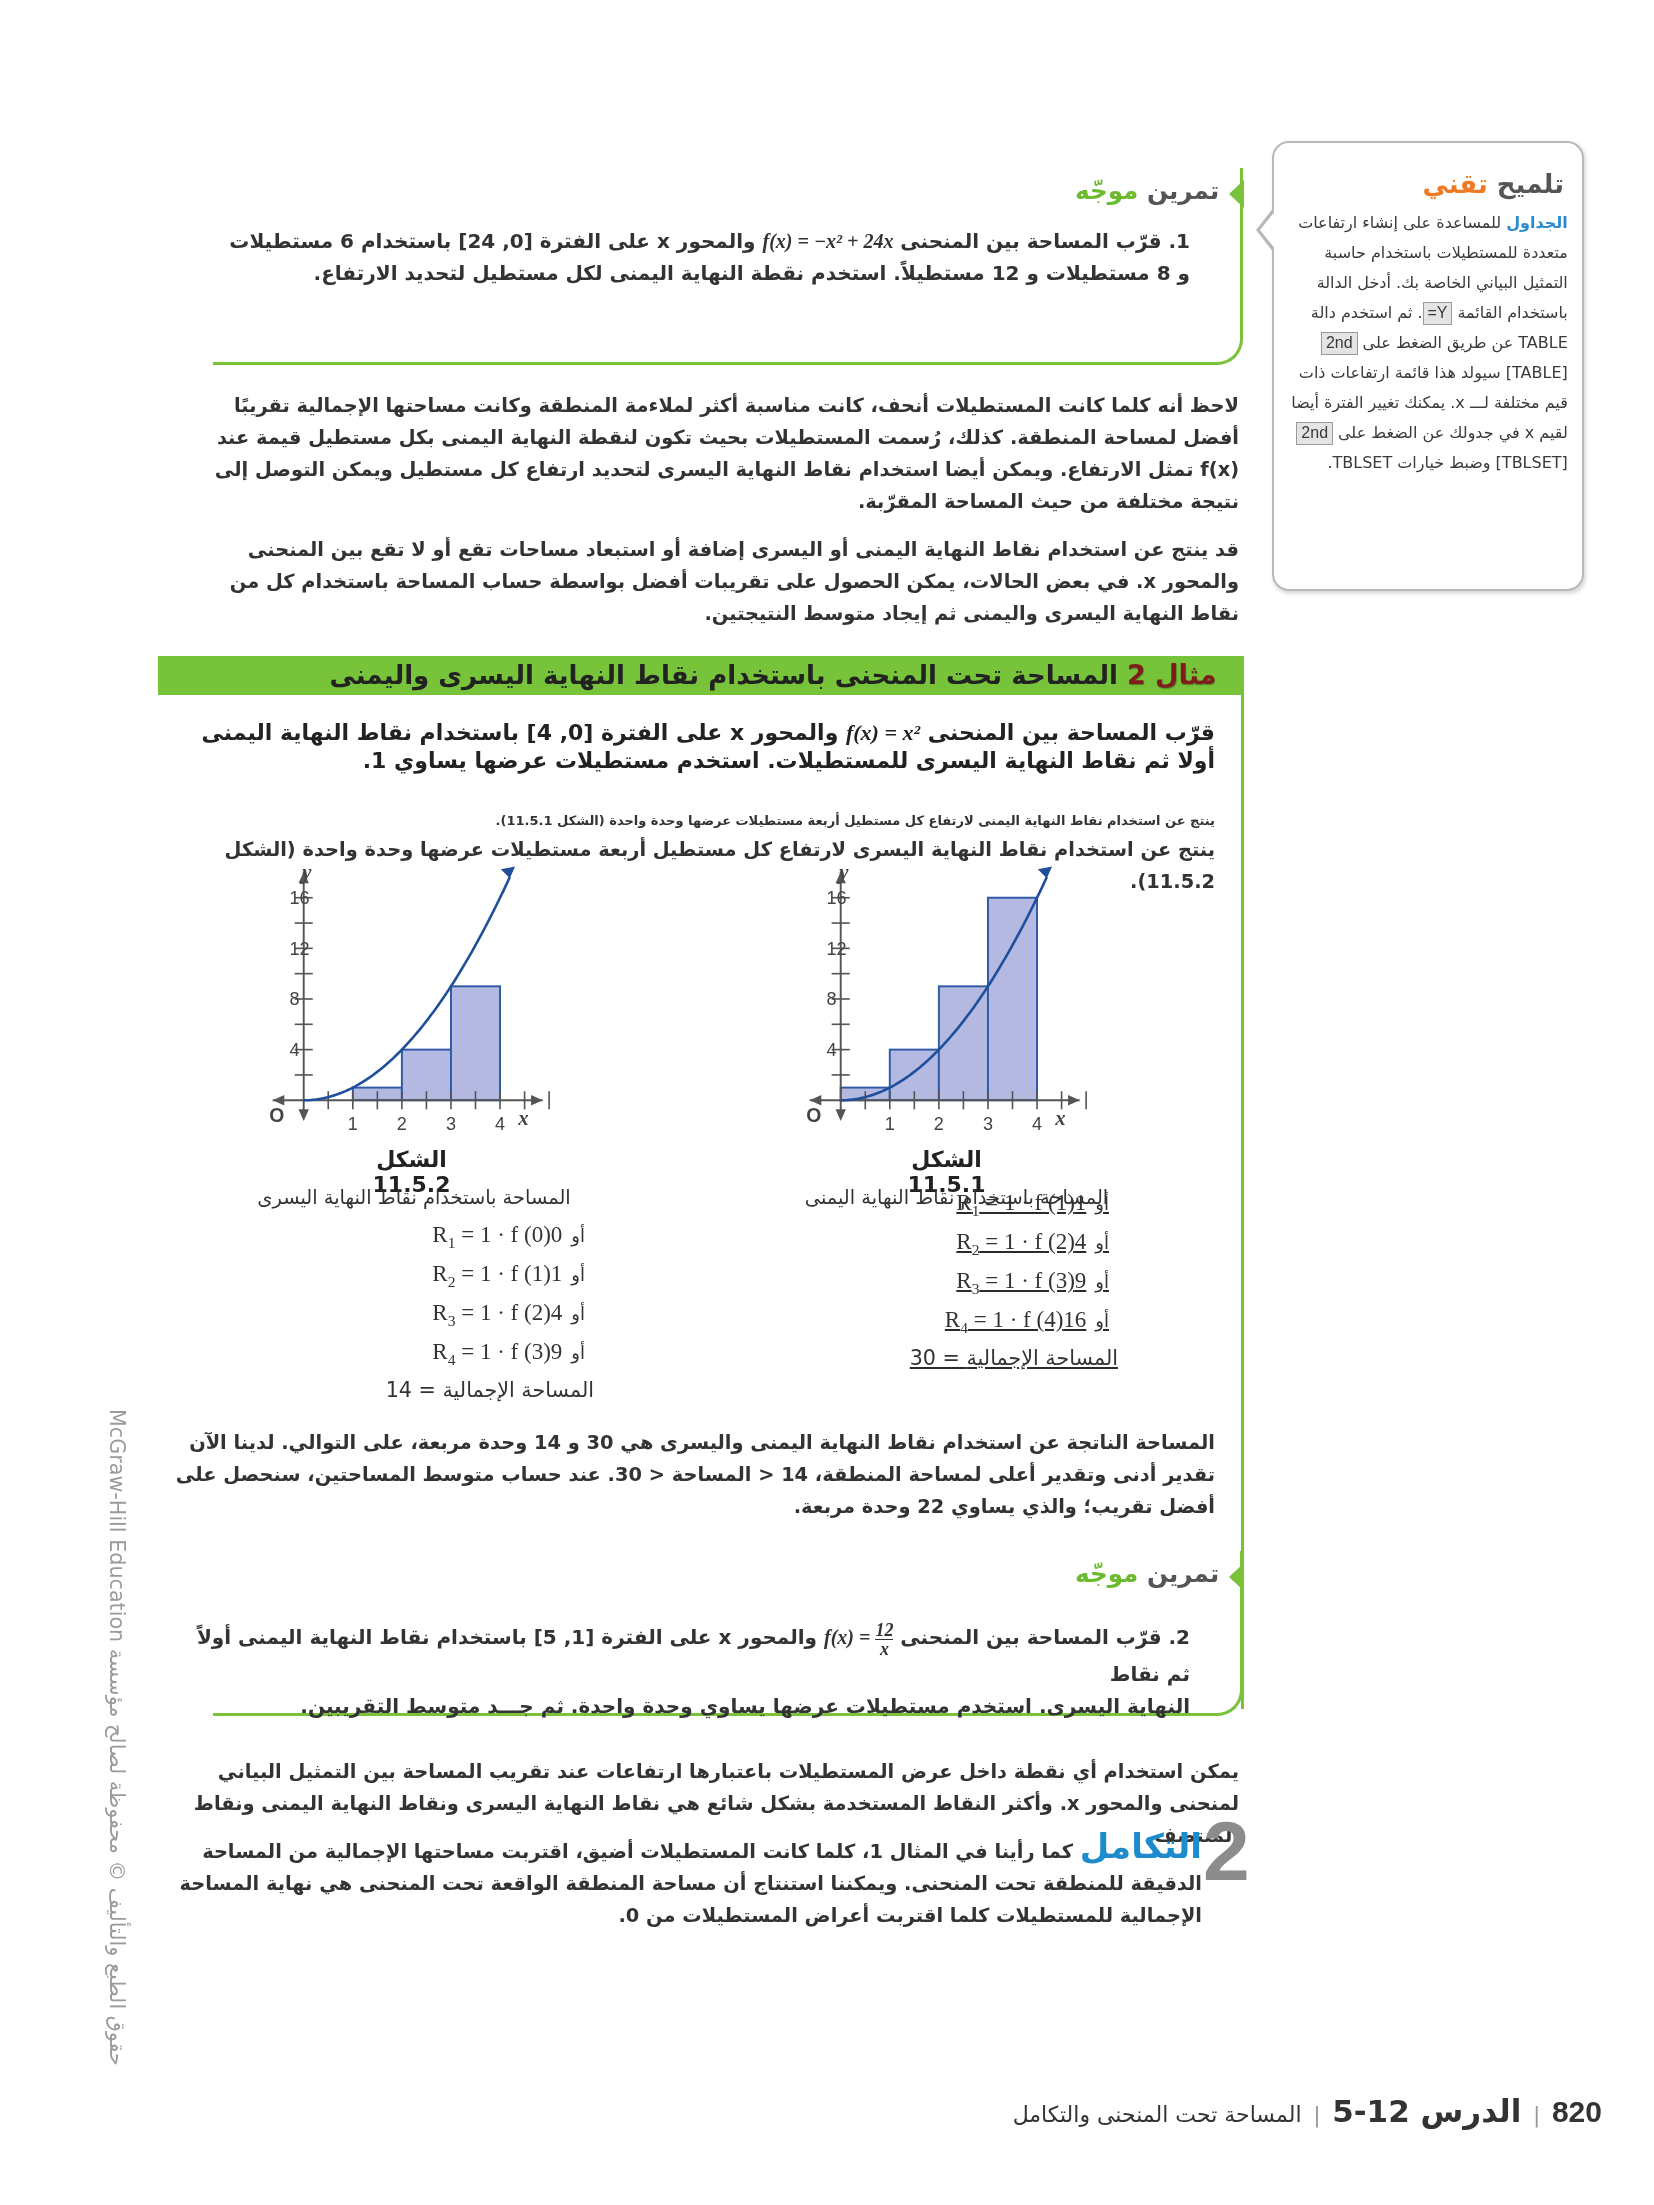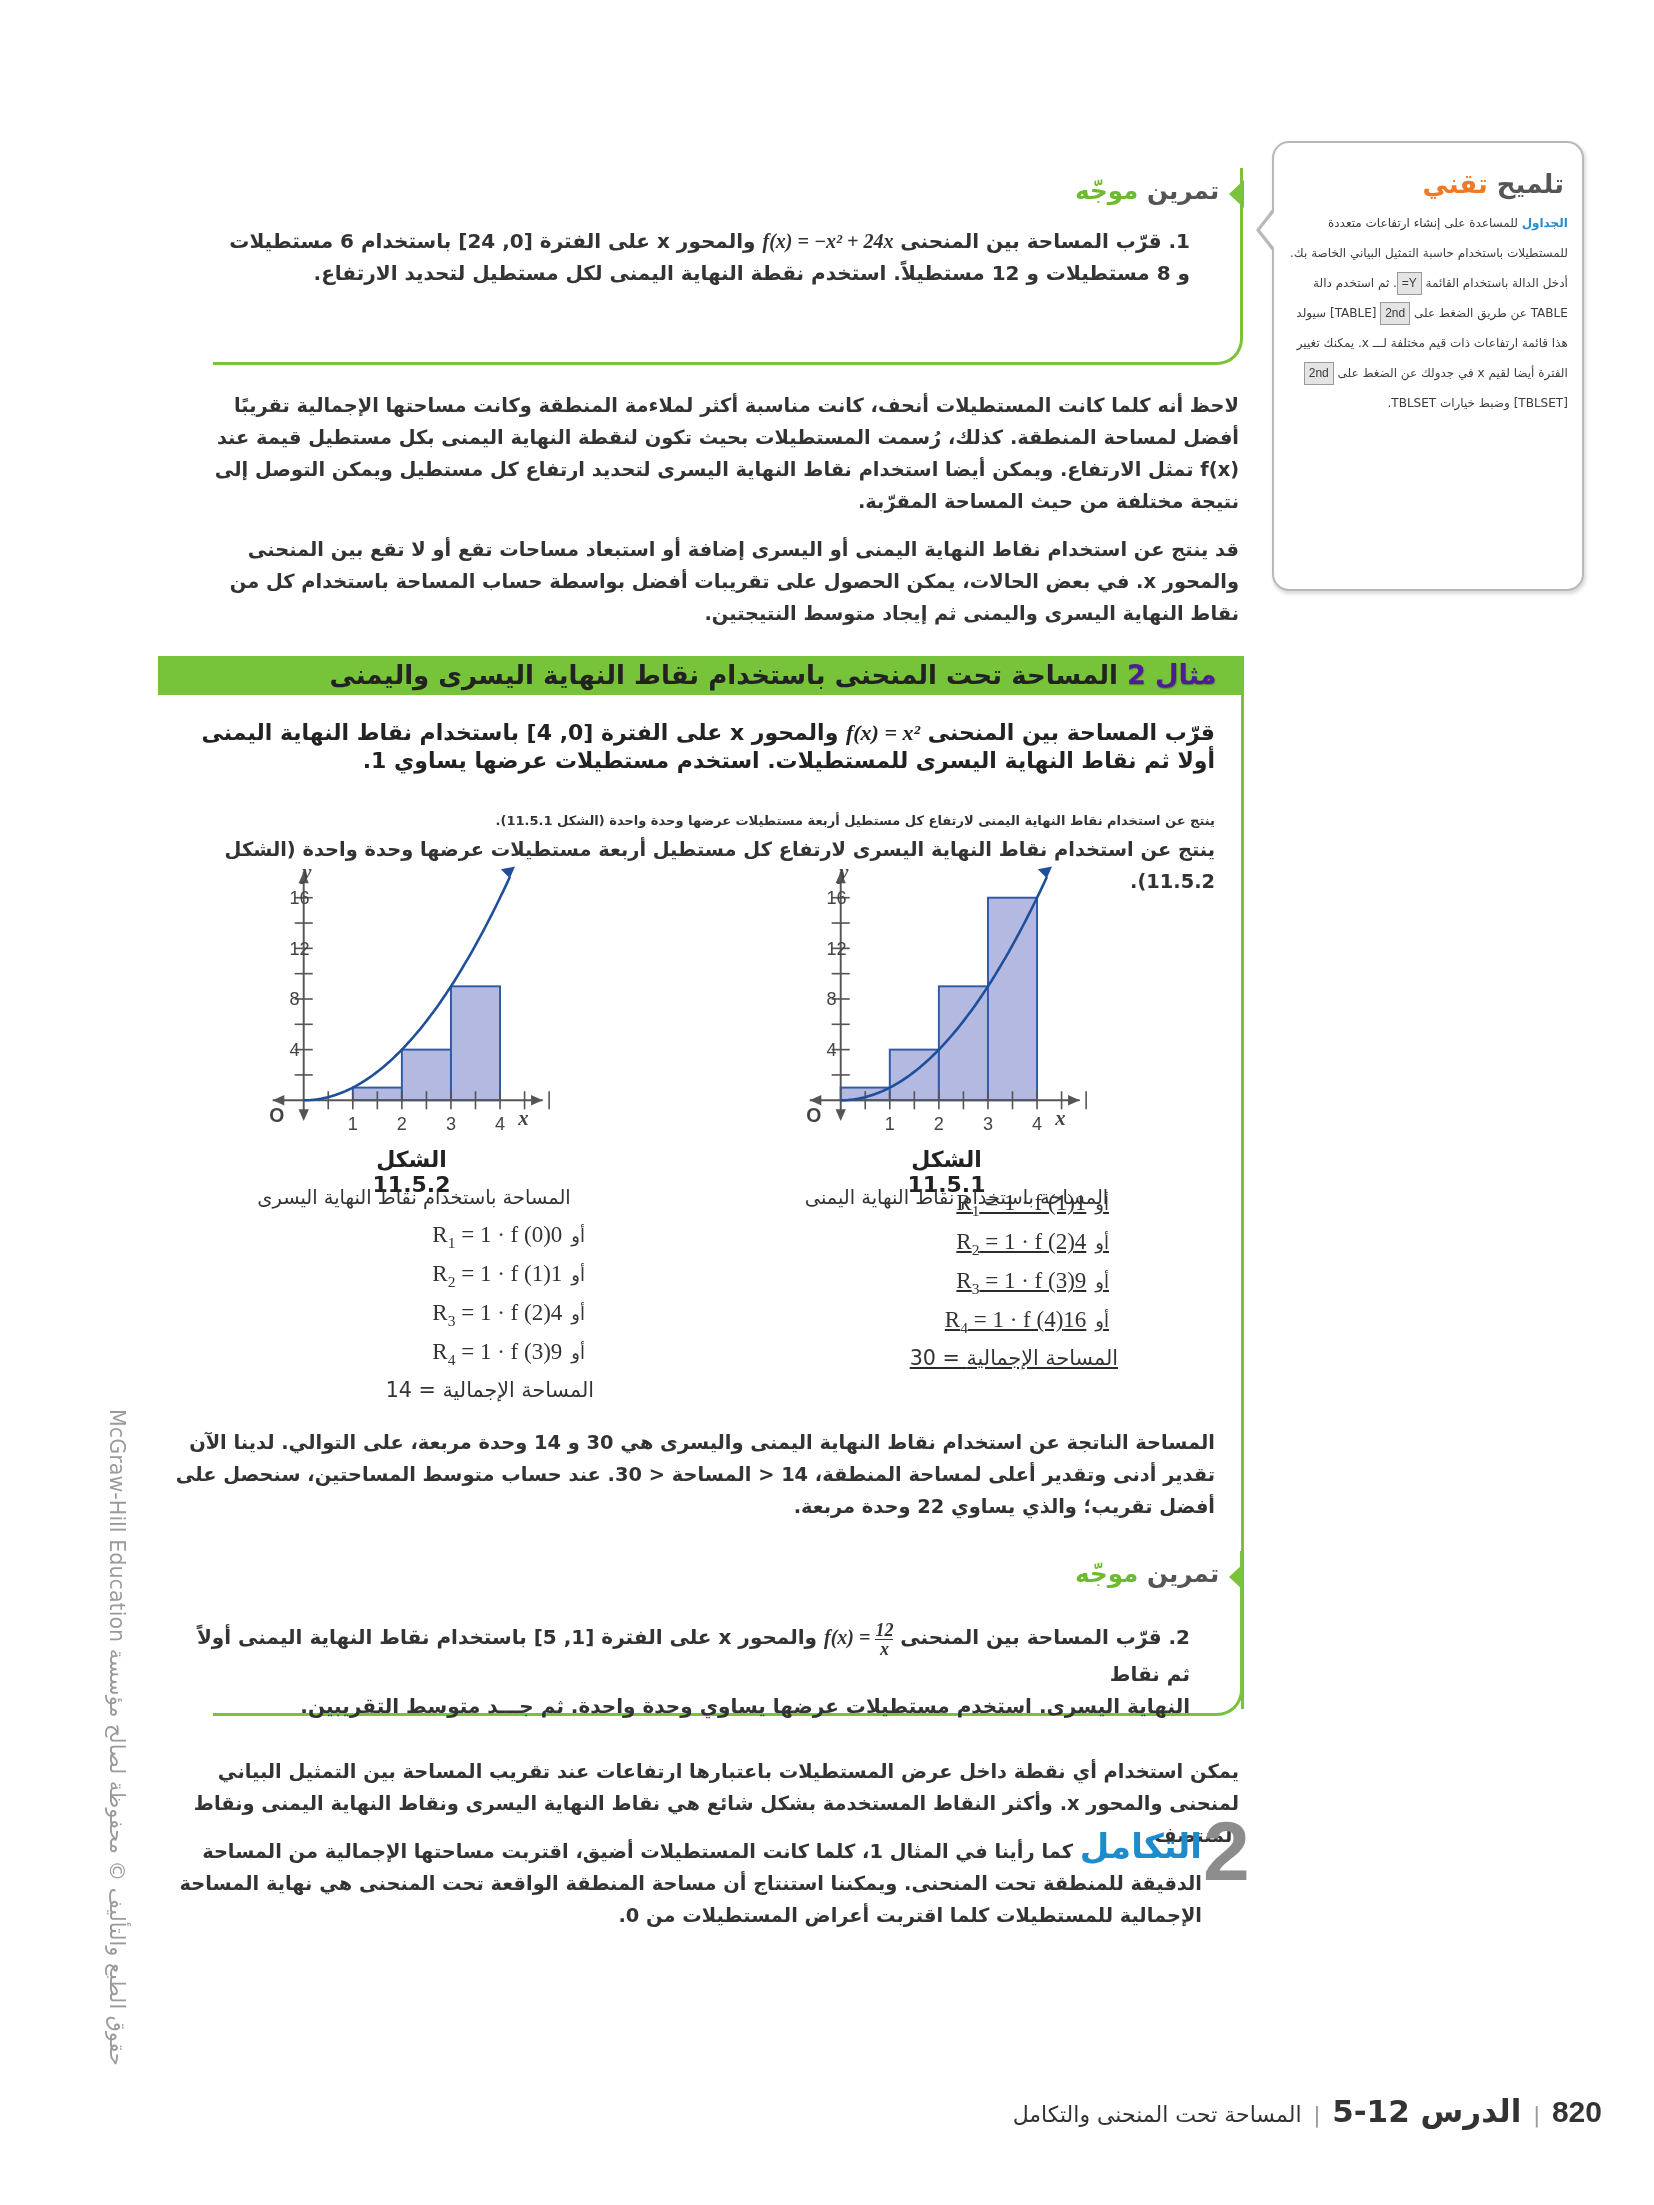--- a/index.html
+++ b/index.html
@@ -23,38 +23,38 @@
     border-top: 23px solid transparent; border-bottom: 23px solid transparent;
     border-right: 18px solid #b9b9b9;
   }
   #tip-arrow-inner {
     left: 1260px; top: 210px; width: 0; height: 0;
     border-top: 20px solid transparent; border-bottom: 20px solid transparent;
     border-right: 16px solid #fff;
   }
   #tip .tip-title { position: absolute; right: 18px; top: 26px; font-size: 26px; font-weight: bold; color: #555; margin-left: 48px; }
   #tip .tip-title .acc { color: #f07a24; }
-  #tip .tip-body { position: absolute; right: 14.2px; top: 65px; width: 284px; font-size: 12px; line-height: 30px; color: #3a3a3a; }
+  #tip .tip-body { position: absolute; right: 14.2px; top: 65px; width: 284px; font-size: 16px; line-height: 30px; color: #3a3a3a; }
   #tip .tip-body .kw { color: #2a8ccf; font-weight: bold; }
   .key { display: inline-block; border: 1.3px solid #999; background: #e4e4e4; padding: 0 3.9px; line-height: 20.7px; font-family: "Liberation Sans", sans-serif; }
 
   
   .gp-box { border-right: 3.2px solid #79c23a; border-bottom: 3.2px solid #79c23a; border-bottom-right-radius: 26px; }
   #gp1 { left: 213px; top: 168px; width: 1027px; height: 194px; }
   .gp-head { position: absolute; right: 20.7px; font-size: 24.6px; font-weight: bold; color: #555; }
   .gp-head .acc { color: #6cbb2e; }
   .gp-tri { position: absolute; width: 0; height: 0; border-top: 14.2px solid transparent; border-bottom: 14.2px solid transparent; border-right: 15.5px solid #79c23a; }
   .gp-text { position: absolute; right: 50px; font-size: 20px; line-height: 32px; font-weight: bold; color: #333; }
 
   .para { font-size: 19.4px; line-height: 32px; color: #333; font-weight: bold; }
 
   
   #ex2 { left: 158px; top: 656px; width: 1083px; height: 1053px; border-right: 3.2px solid #79c23a; }
   #ex2-bar { position: absolute; left: 0; top: 0; width: 1083px; height: 39px; background: #77c43a; }
-  #ex2-bar .lbl { position: absolute; right: 24.6px; top: 2.6px; font-size: 27px; font-weight: bold; color: #4c1d95; text-shadow: 0.6px 1.3px 1.3px rgba(0,0,0,0.35); }
+  #ex2-bar .lbl { position: absolute; right: 24.6px; top: 2.6px; font-size: 27px; font-weight: bold; color: #7f1d1d; text-shadow: 0.6px 1.3px 1.3px rgba(0,0,0,0.35); }
   #ex2-bar .ttl { position: absolute; right: 123px; top: 3.9px; font-size: 26px; font-weight: bold; color: #222; }
 
   .fig-cap { font-size: 22px; font-weight: bold; color: #222; text-align: center; }
   .calc-title { font-size: 19.4px; color: #333; text-align: center; }
   .calc-row { font-family: "Liberation Serif", serif; font-size: 23px; color: #333; height: 39px; direction: ltr; white-space: nowrap; }
   .calc-row sub { font-size: 15.5px; }
 
   
   #footer { right: 52px; top: 2093px; font-size: 22px; color: #333; }
   #footer .pg { font-size: 30px; font-weight: bold; font-family: "Liberation Sans", sans-serif; }

